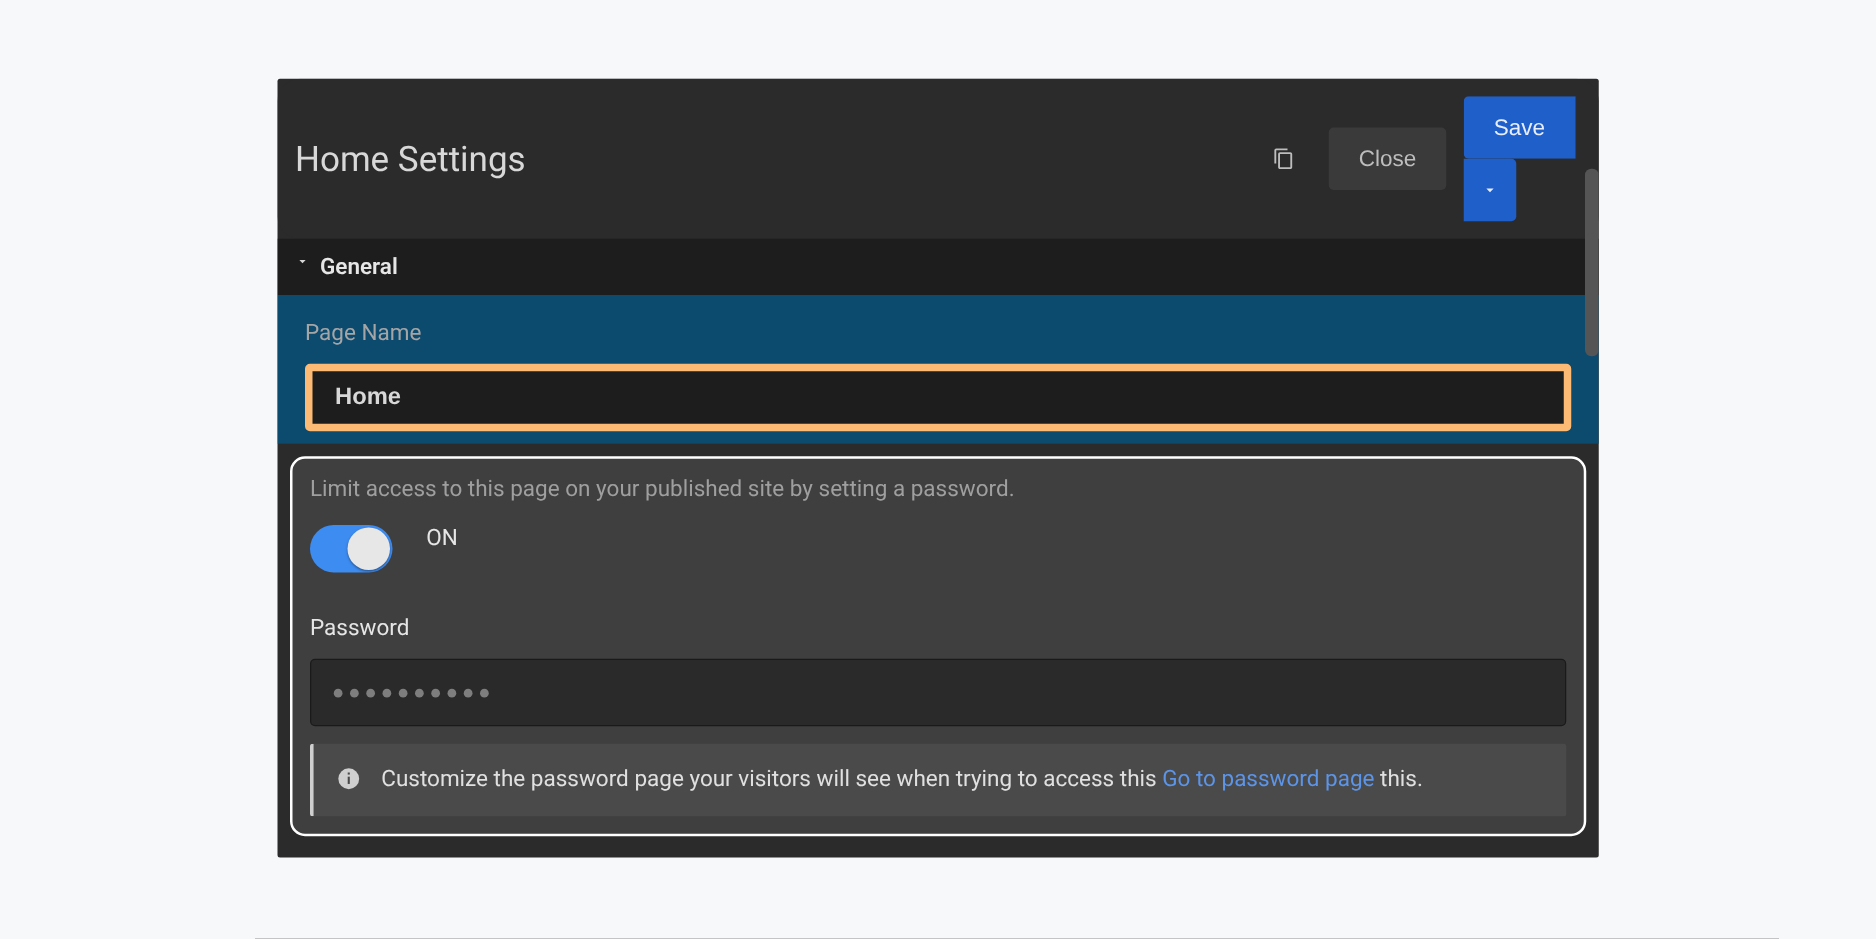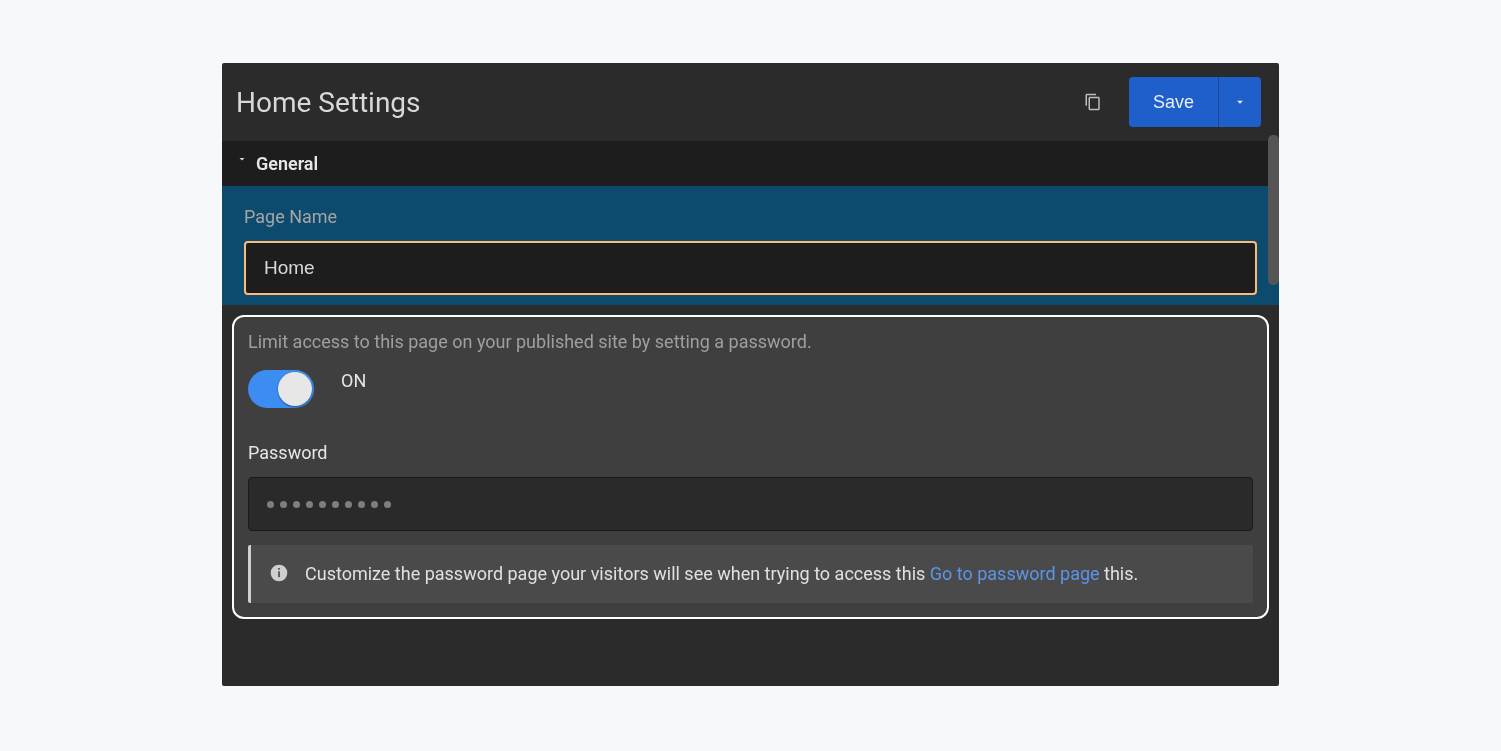--- a/index.html
+++ b/index.html
@@ -53,20 +53,21 @@
     cursor: pointer;
     border: none;
   }
   .btn-close {
     background: #3a3a3a;
     color: #bdbdbd;
     margin-right: 14px;
   }
   .save-group {
     display: flex;
+    flex-direction: column;
   }
   .btn-save {
     background: #1f5fc9;
     color: #e8eefb;
     border-radius: 4px 0 0 4px;
     border-right: 1px solid rgba(0,0,0,0.25);
   }
   .btn-save-dropdown {
     background: #1f5fc9;
     width: 42px;
@@ -98,27 +99,28 @@
     padding: 20px 22px 10px;
   }
   .field-label {
     font-size: 18px;
     color: #a5a5a5;
     margin-bottom: 14px;
   }
   .text-input {
     width: 100%;
     background: #1d1d1d;
-    border: 2px solid #fdba74;
+    border: 6px solid #fdba74;
     border-radius: 4px;
     height: 54px;
     padding: 0 18px;
     color: #d8d8d8;
     font-size: 19px;
     outline: none;
+    font-weight: bold;
   }
 
   .highlight-box {
     margin: 10px 10px 0 10px;
     border: 2px solid #ffffff;
     border-radius: 12px;
     padding: 14px 14px 14px 14px;
     background: #3f3f3f;
   }
   .pp-title {
@@ -226,20 +228,21 @@
 
 <div class="panel">
 
   <div class="panel-header">
     <div class="panel-title">Home Settings</div>
     <div class="copy-icon">
       <svg viewBox="0 0 24 24">
           <path d="M16 1H4c-1.1 0-2 .9-2 2v14h2V3h12V1zm3 4H8c-1.1 0-2 .9-2 2v14c0 1.1.9 2 2 2h11c1.1 0 2-.9 2-2V7c0-1.1-.9-2-2-2zm0 16H8V7h11v14z"></path>
         </svg>
     </div>
+    <button class="btn btn-close">Close</button>
     <div class="save-group">
       <button class="btn btn-save">Save</button>
       <div class="btn-save-dropdown">
         <svg viewBox="0 0 24 24">
             <path d="M7 10l5 5 5-5z"></path>
           </svg>
       </div>
     </div>
   </div>
 

